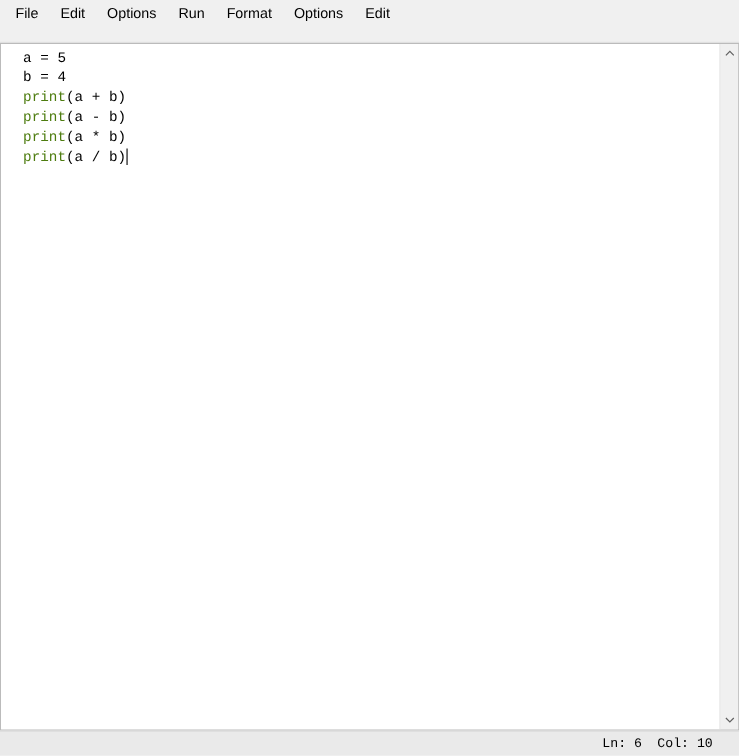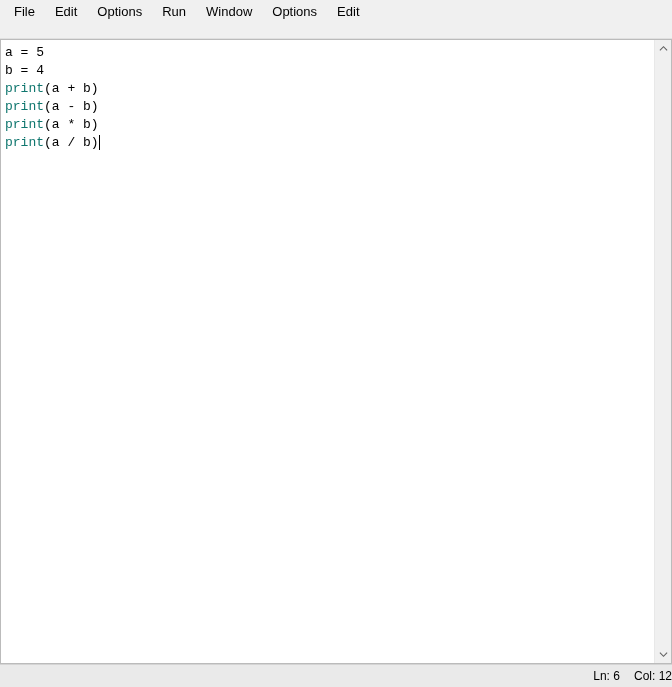--- a/index.html
+++ b/index.html
@@ -30,27 +30,27 @@
       border: 1px solid #bbb;
       margin: 0;
       position: relative;
       display: flex;
     }
     .editor {
       flex: 1;
       font-family: "Courier New", monospace;
       font-size: 13px;
       line-height: 18px;
-      padding: 4px 4px;
+      padding: 4px 20px;
       white-space: pre;
       color: #000;
       background: #fff;
       overflow: auto;
     }
-    .kw { color: #0f766e; }
+    .kw { color: #4d7c0f; }
     .code-line { display: block; }
     .cursor {
       display: inline-block;
       width: 1px;
       height: 15px;
       background: #000;
       vertical-align: text-bottom;
       margin-left: 0px;
     }
     .scrollbar {
@@ -69,36 +69,37 @@
       justify-content: center;
       color: #606060;
       font-size: 9px;
       cursor: default;
     }
     .scroll-track { flex: 1; }
     .statusbar {
       background: #eaeaea;
       display: flex;
       justify-content: flex-end;
-      padding: 4px 0;
+      padding: 4px 24px;
       font-size: 12px;
       color: #000;
       gap: 14px;
       border-top: 1px solid #d4d4d4;
+      font-family: Liberation Mono, monospace;
     }
   </style>
 </head>
 <body>
 
 <div class="menubar" id="menubar">
     <div class="menu-item">File</div>
     <div class="menu-item">Edit</div>
     <div class="menu-item">Options</div>
     <div class="menu-item">Run</div>
-    <div class="menu-item">Window</div>
+    <div class="menu-item">Format</div>
     <div class="menu-item">Options</div>
     <div class="menu-item">Edit</div>
   </div>
 
 <div class="editor-wrap">
   <div class="editor" id="editor"><span class="code-line"><span>a = 5</span></span><span class="code-line"><span>b = 4</span></span><span class="code-line"><span class="kw">print</span><span>(a + b)</span></span><span class="code-line"><span class="kw">print</span><span>(a - b)</span></span><span class="code-line"><span class="kw">print</span><span>(a * b)</span></span><span class="code-line"><span class="kw">print</span><span>(a / b)</span><span class="cursor"></span></span></div>
   <div class="scrollbar">
     <div class="scroll-arrow">
       <svg width="9" height="9" viewBox="0 0 10 10">
           <path d="M1 7 L5 3 L9 7" fill="none" stroke="#606060" stroke-width="1.2"></path>
@@ -108,14 +109,14 @@
     <div class="scroll-arrow">
       <svg width="9" height="9" viewBox="0 0 10 10">
           <path d="M1 3 L5 7 L9 3" fill="none" stroke="#606060" stroke-width="1.2"></path>
         </svg>
     </div>
   </div>
 </div>
 
 <div class="statusbar">
   <span>Ln: 6</span>
-  <span>Col: 12</span>
+  <span>Col: 10</span>
 </div>
 
 </body></html>

